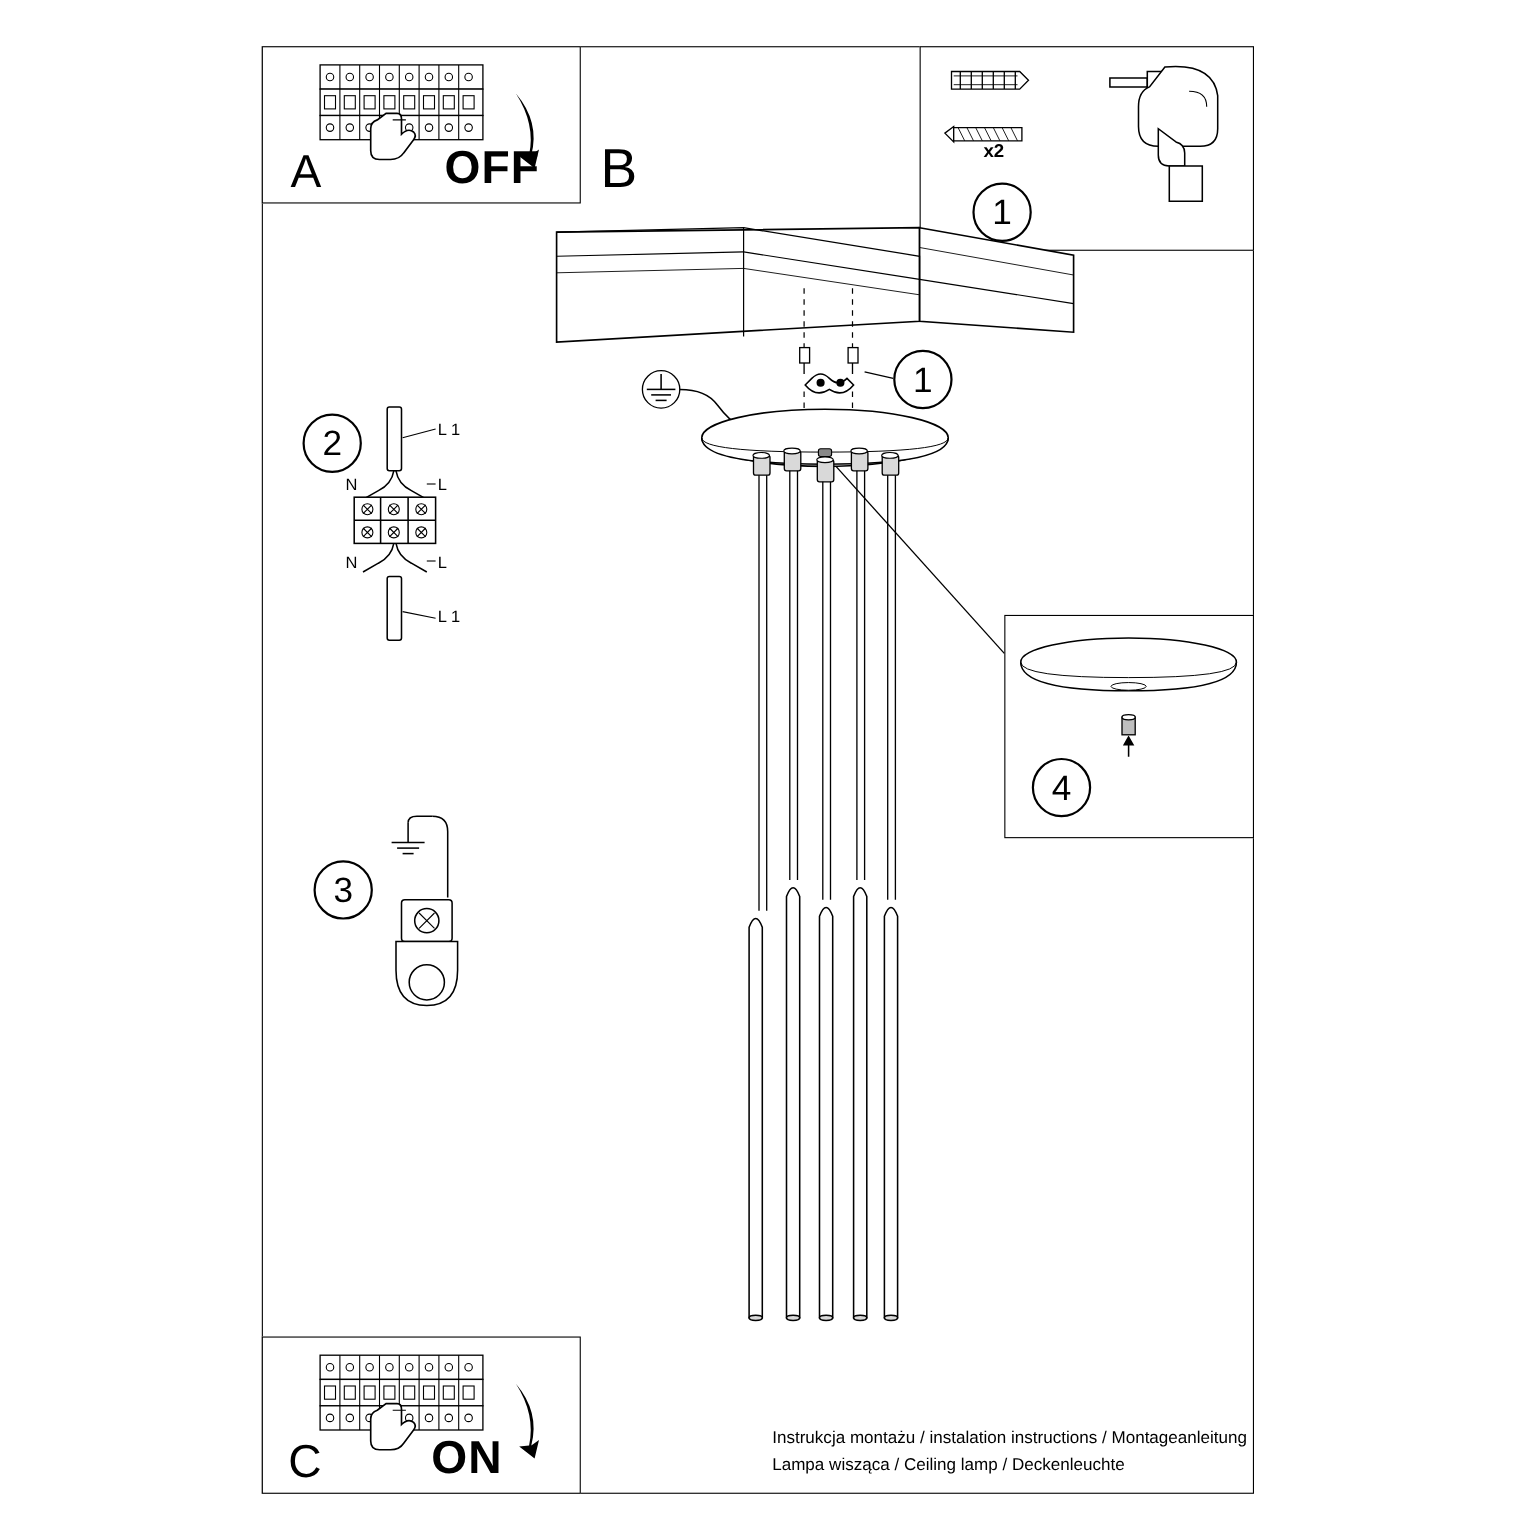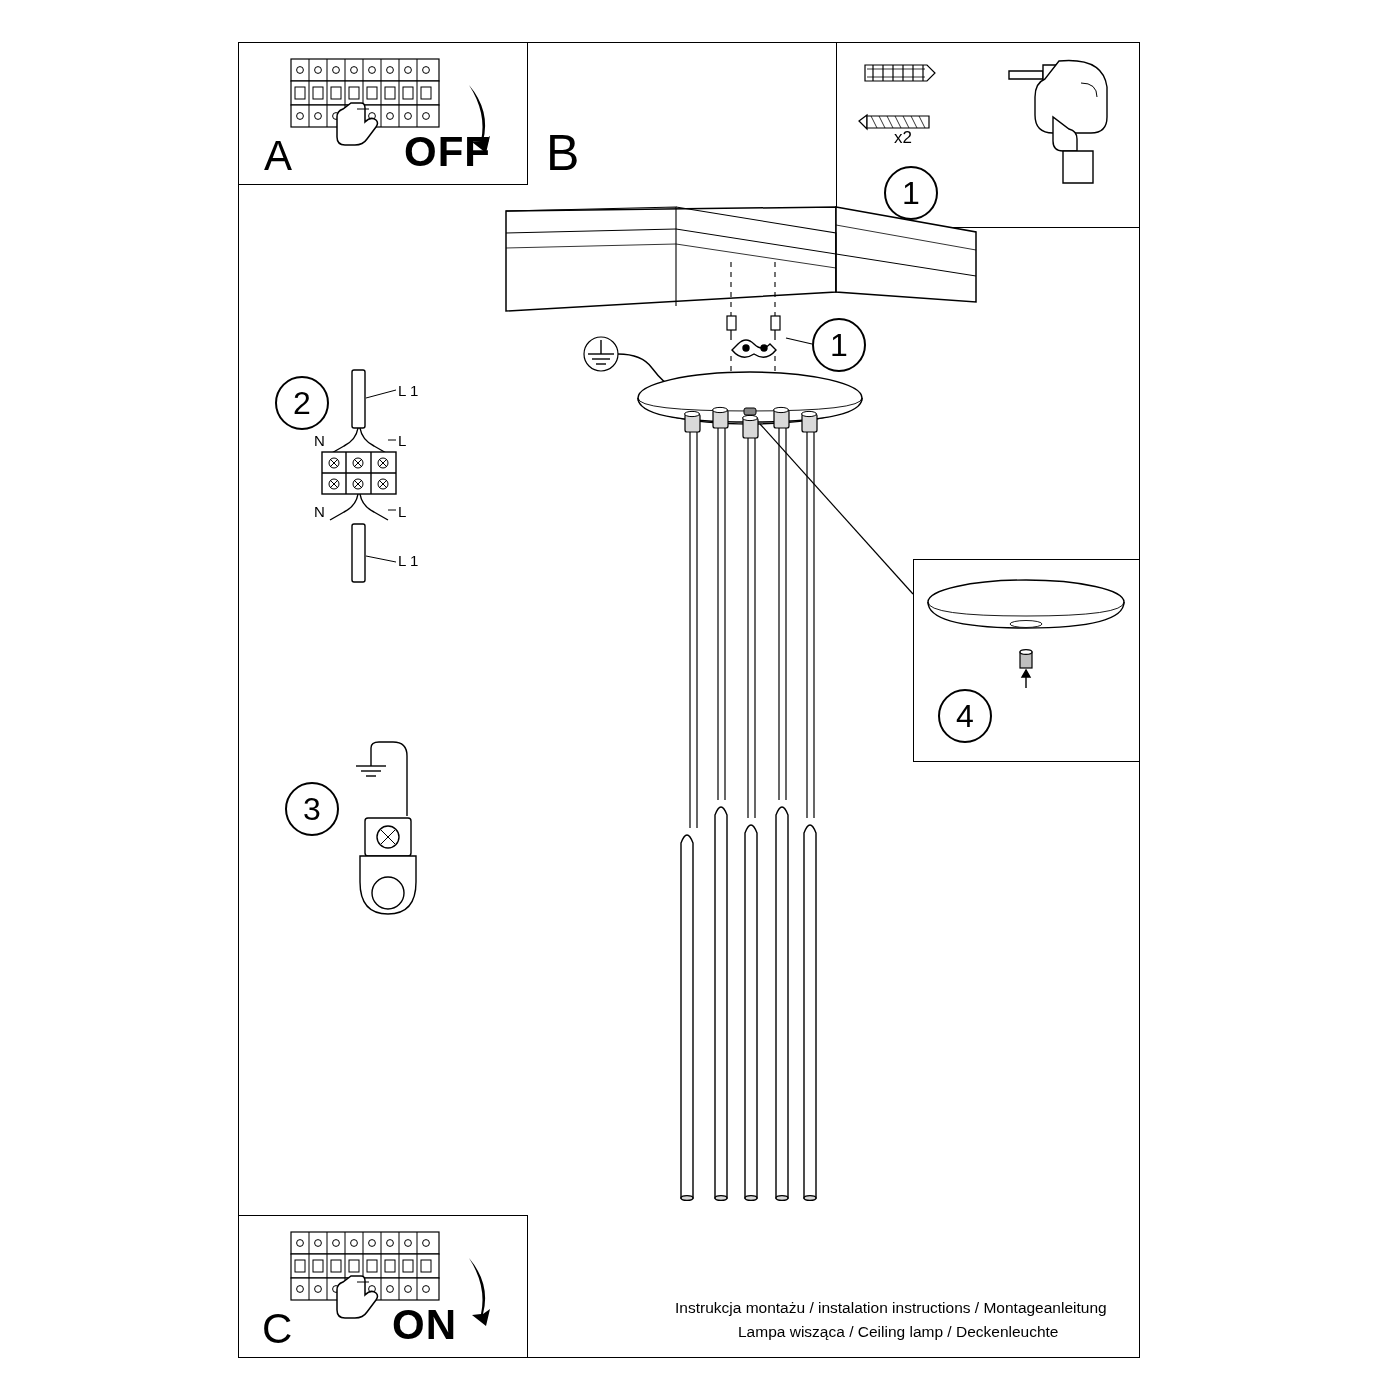--- a/index.html
+++ b/index.html
@@ -163,21 +163,21 @@
       <g stroke="#000" fill="#fff" stroke-width="1.4">
         <path d="M172 28 l34 0 l0 8 l-34 0 z"></path>
         <path d="M206 22 l16 0 l0 20 l-16 0 z"></path>
         <path d="M222 18 q44 -4 48 26 l0 30 q0 16 -16 16 l-38 0 q-18 0 -18 -18 l0 -18 q0 -14 10 -18 z"></path>
         <path d="M216 74 l0 24 q0 10 10 10 l14 0 l0 -12 q0 -8 -8 -10 z"></path>
         <path d="M226 108 l30 0 l0 32 l-30 0 z"></path>
         <path d="M244 40 q16 0 16 14" stroke-width="1" fill="none"></path>
       </g>
     </svg>
   </div>
-  <div class="tiny-txt" style="left:894px; top:128px; font-size:17px;">x2</div>
+  <div class="tiny-txt" style="left:894px; top:128px; font-size:17px;font-weight:bold;">x2</div>
   <div class="circ-num" style="left:884px; top:166px;">1</div>
 
   <div class="box" style="left:913px; top:559px; width:227px; height:203px;">
     <svg width="225" height="201" viewBox="0 0 225 201">
       <g stroke="#000" fill="#fff" stroke-width="1.4">
         <ellipse cx="112" cy="42" rx="98" ry="22"></ellipse>
         <path d="M14 42 q0 26 98 26 q98 0 98 -26"></path>
         <path d="M14 42 q0 14 98 14 q98 0 98 -14" stroke-width="0.9" fill="none"></path>
         <ellipse cx="112" cy="64" rx="16" ry="3.5" stroke-width="0.9"></ellipse>
       </g>
@@ -416,16 +416,16 @@
         <path d="M118 66 l12 0" stroke-width="1"></path>
       </g>
       <g fill="#000">
         <path d="M230 42 q22 26 14 56 l7 -5 l-4 17 l-14 -11 l9 -1 q6 -28 -12 -56 z"></path>
       </g>
     </svg>
   </div>
   <div class="label-letter" style="left:262px; top:1308px;">C</div>
   <div class="label-word" style="left:392px; top:1304px;">ON</div>
 
-  <div class="foot" style="left:675px; top:1296px;">Instrukcja montażu / instalation instructions / Montageanleitung</div>
-  <div class="foot" style="left:702px; top:1320px;margin-left:36px;">Lampa wisząca / Ceiling lamp / Deckenleuchte</div>
+  <div class="foot" style="left:702px; top:1296px;">Instrukcja montażu / instalation instructions / Montageanleitung</div>
+  <div class="foot" style="left:702px; top:1320px;">Lampa wisząca / Ceiling lamp / Deckenleuchte</div>
 
 </div>
 
 </body></html>

